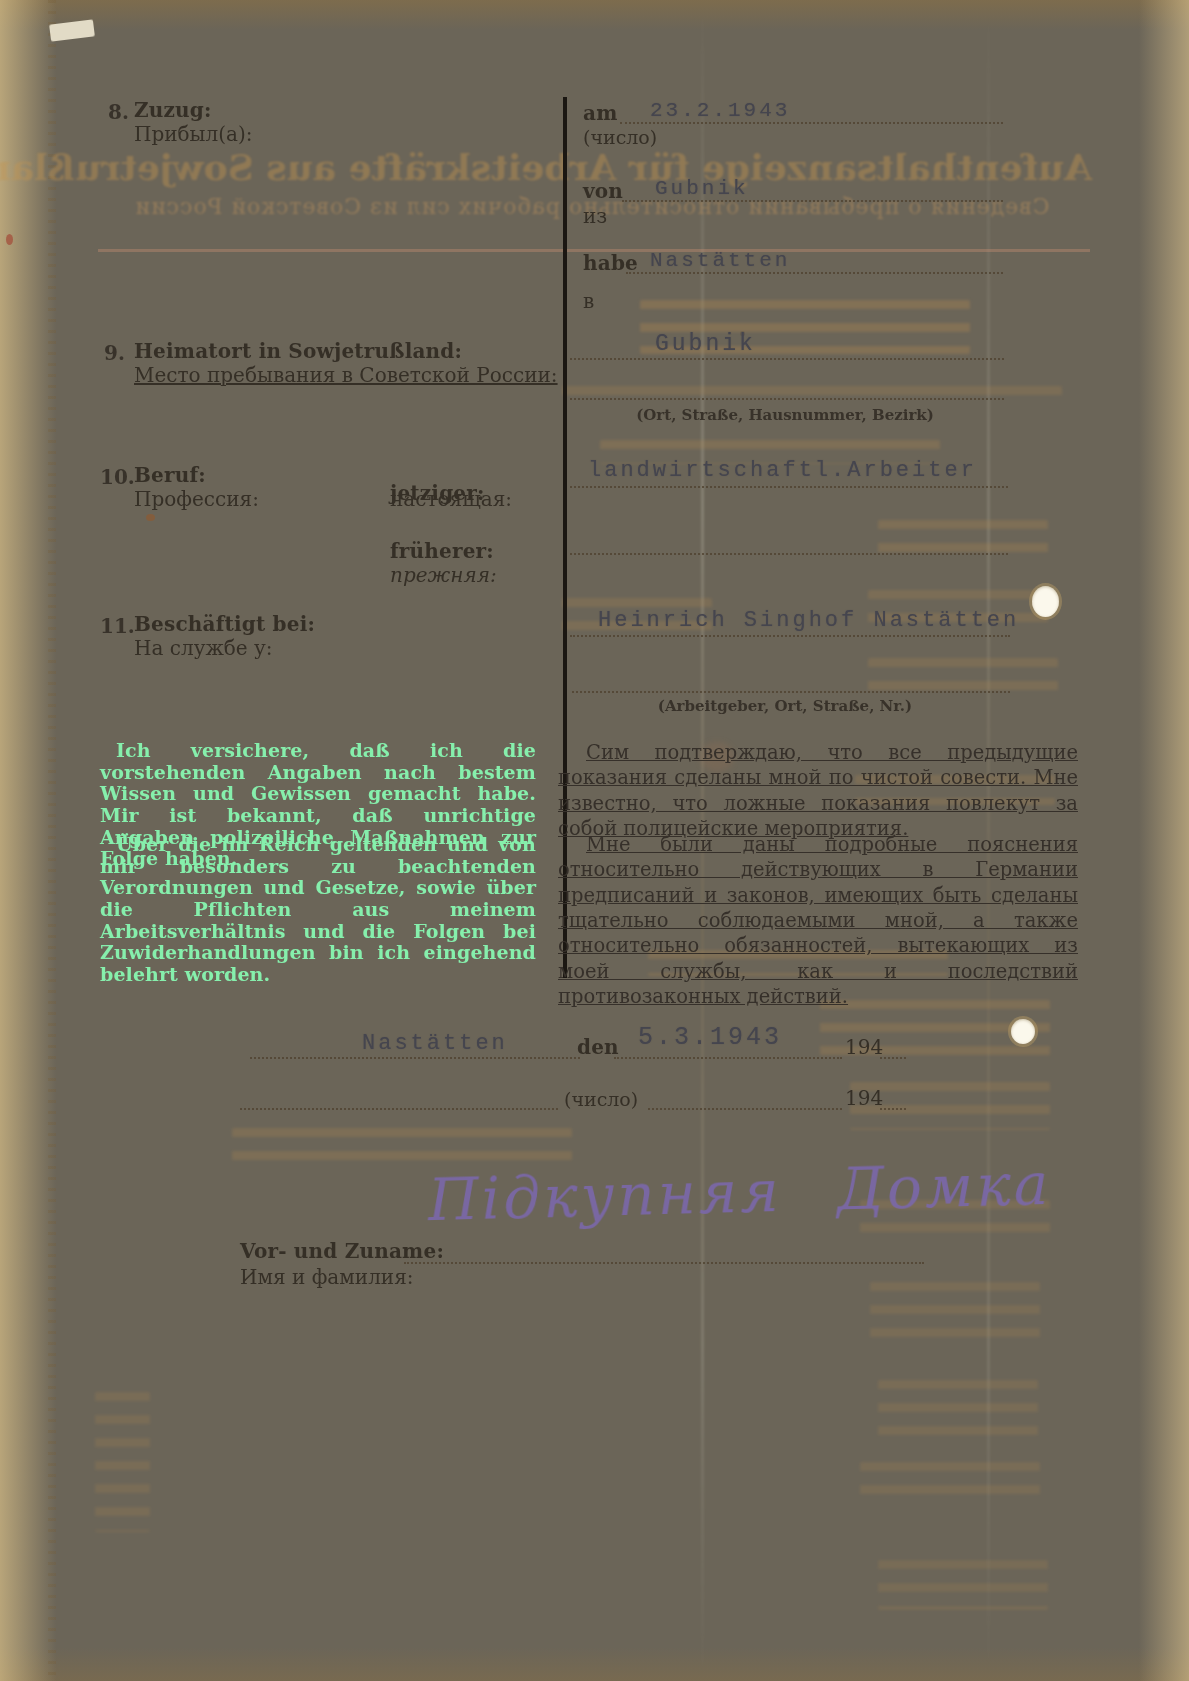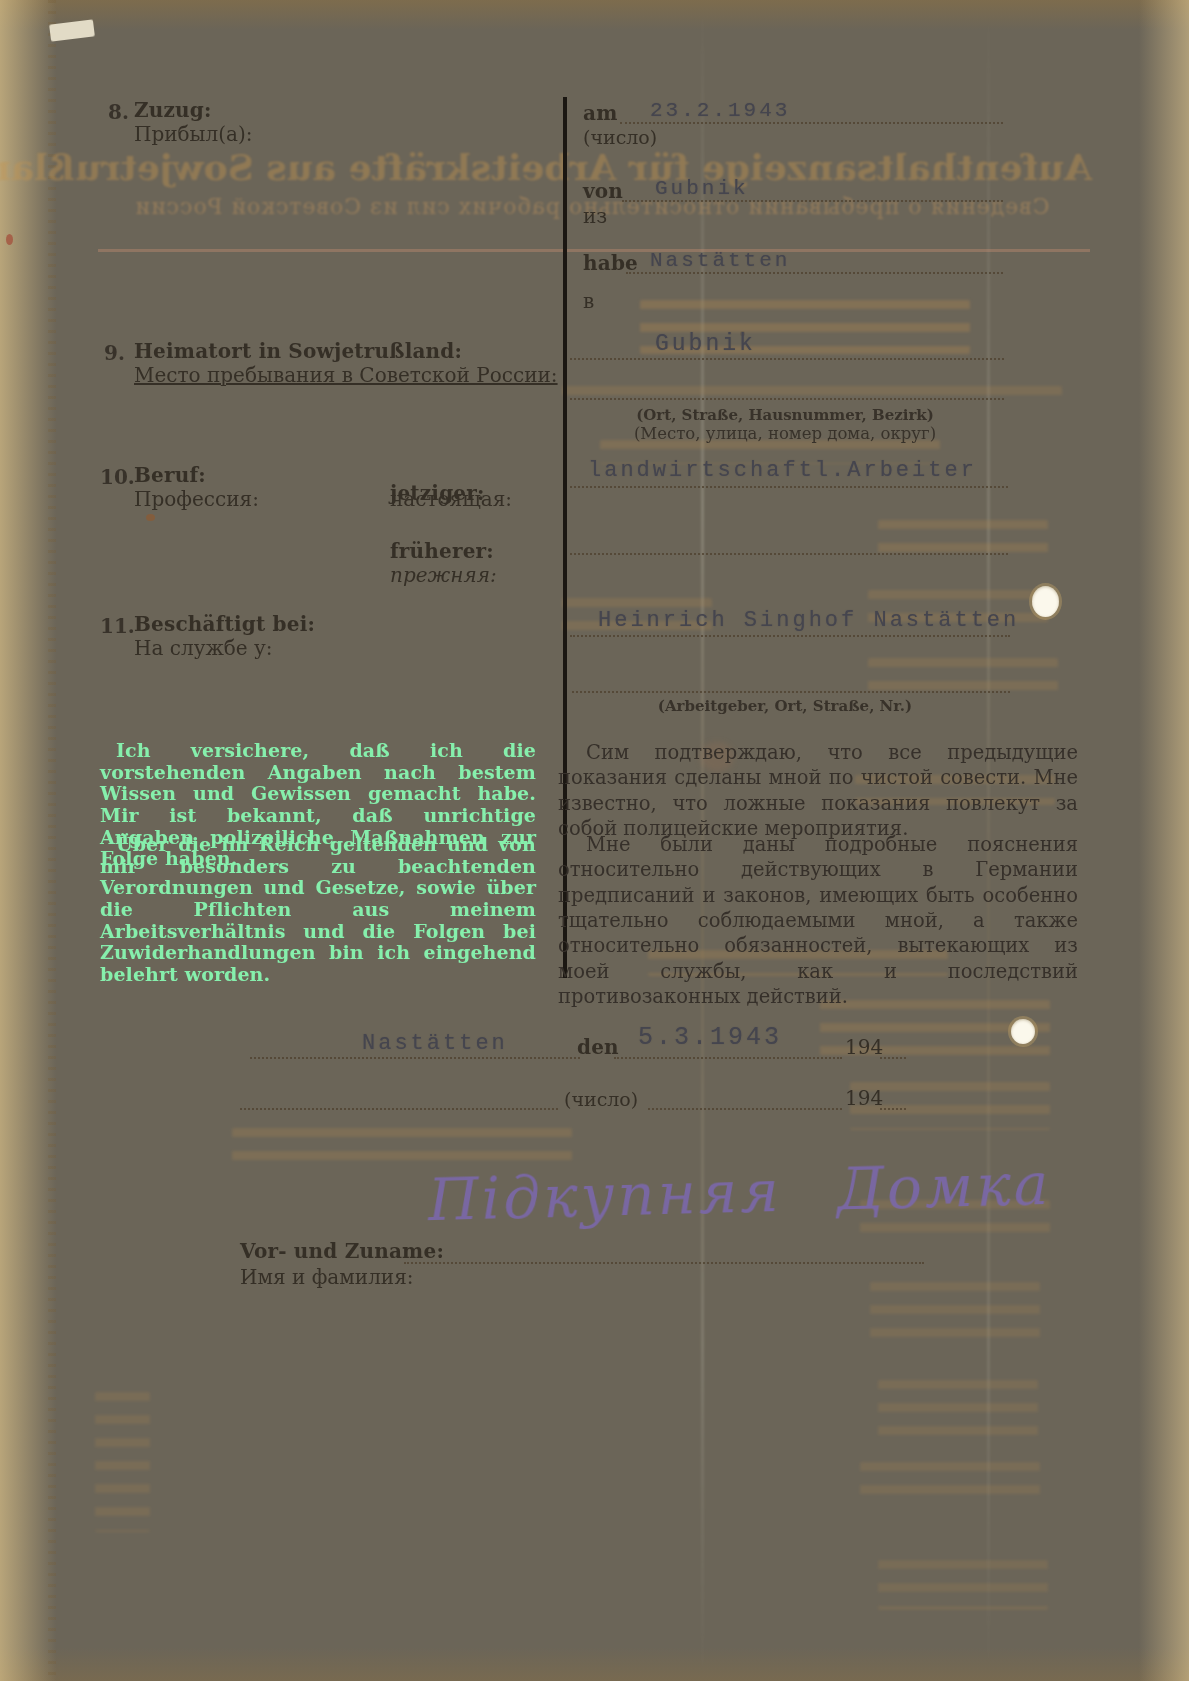--- a/index.html
+++ b/index.html
@@ -47,21 +47,21 @@
   .typed{position:absolute;font-family:"Liberation Mono","DejaVu Sans Mono",monospace;
     color:#45454e;font-size:21px;letter-spacing:3px;white-space:nowrap;
     text-shadow:0 0 1px rgba(69,69,78,.55);filter:blur(.2px);}
 
   .dots{position:absolute;height:0;border-bottom:2px dotted rgba(78,64,46,.75);}
 
   .para{position:absolute;text-align:justify;}
   .para-de{font-family:"DejaVu Serif",serif;font-weight:700;font-size:19px;line-height:1.14;
     color:#86efac;text-indent:16px;width:436px;letter-spacing:.1px;}
   .para-ru{font-family:"DejaVu Serif",serif;font-size:19.5px;line-height:1.3;color:#36302a;
-    text-indent:28px;width:520px;}
+    text-indent:28px;width:520px;text-decoration:underline;}
 
   .signature{position:absolute;font-family:"DejaVu Serif",serif;font-style:italic;
     color:#7b68ab;font-size:58px;letter-spacing:3px;word-spacing:34px;white-space:nowrap;
     transform:rotate(-1.5deg);filter:blur(.35px);opacity:.9;}
 
   
   .bleed-title{position:absolute;left:92px;top:146px;width:1000px;text-align:center;
     transform:scaleX(-1);font-family:"DejaVu Serif",serif;font-weight:700;font-size:36px;
     color:#c49550;opacity:.42;filter:blur(1.1px);white-space:nowrap;}
   .bleed-sub{position:absolute;left:92px;top:194px;width:1000px;text-align:center;
@@ -138,21 +138,20 @@
   <div class="lbl ru" style="left:583px;top:290px;">в</div>
 
   <div class="num" style="left:104px;top:341px;">9.</div>
   <div class="lbl de" style="left:134px;top:340px;">Heimatort in Sowjetrußland:</div>
   <div class="lbl ru" style="left:134px;top:364px;text-decoration:underline;">Место пребывания в Советской России:</div>
   <div class="typed" style="left:655px;top:331px;font-size:23px;">Gubnik</div>
   <div class="dots" style="left:570px;top:358px;width:434px;"></div>
   <div class="dots" style="left:570px;top:398px;width:434px;"></div>
   <div class="cap" style="left:565px;top:406px;width:440px;">
     <div class="c-de">(Ort, Straße, Hausnummer, Bezirk)</div>
-    <div class="c-ru">(Место, улица, номер дома, округ)</div>
   </div>
 
   <div class="num" style="left:100px;top:465px;">10.</div>
   <div class="lbl de" style="left:134px;top:464px;">Beruf:</div>
   <div class="lbl ru" style="left:134px;top:488px;">Профессия:</div>
   <div class="lbl de" style="left:390px;top:464px;margin-top:18px;">jetziger:</div>
   <div class="lbl ru" style="left:390px;top:488px;">настоящая:</div>
   <div class="typed" style="left:588px;top:458px;font-size:22px;">landwirtschaftl.Arbeiter</div>
   <div class="dots" style="left:570px;top:486px;width:438px;"></div>
   <div class="lbl de" style="left:390px;top:540px;">früherer:</div>
@@ -166,21 +165,21 @@
   <div class="typed" style="left:598px;top:608px;font-size:22px;">Heinrich Singhof Nastätten</div>
   <div class="dots" style="left:570px;top:635px;width:440px;"></div>
   <div class="dots" style="left:572px;top:691px;width:438px;"></div>
   <div class="cap" style="left:565px;top:697px;width:440px;">
     <div class="c-de">(Arbeitgeber, Ort, Straße, Nr.)</div>
   </div>
 
   <div class="para para-de" style="left:100px;top:740px;">Ich versichere, daß ich die vorstehenden Angaben nach bestem Wissen und Gewissen gemacht habe. Mir ist bekannt, daß unrichtige Angaben polizeiliche Maßnahmen zur Folge haben.</div>
   <div class="para para-de" style="left:100px;top:834px;">Über die im Reich geltenden und von mir besonders zu beachtenden Verordnungen und Gesetze, sowie über die Pflichten aus meinem Arbeitsverhältnis und die Folgen bei Zuwiderhandlungen bin ich eingehend belehrt worden.</div>
   <div class="para para-ru" style="left:558px;top:740px;">Сим подтверждаю, что все предыдущие показания сделаны мной по чистой совести. Мне известно, что ложные показания повлекут за собой полицейские мероприятия.</div>
-  <div class="para para-ru" style="left:558px;top:832px;">Мне были даны подробные пояснения относительно действующих в Германии предписаний и законов, имеющих быть особенно тщательно соблюдаемыми мной, а также относительно обязанностей, вытекающих из моей службы, как и последствий противозаконных действий.</div>
+  <div class="para para-ru" style="left:558px;top:832px;">Мне были даны подробные пояснения относительно действующих в Германии предписаний и законов, имеющих быть сделаны тщательно соблюдаемыми мной, а также относительно обязанностей, вытекающих из моей службы, как и последствий противозаконных действий.</div>
 
   <div class="dots" style="left:250px;top:1057px;width:330px;"></div>
   <div class="typed" style="left:362px;top:1031px;font-size:22px;">Nastätten</div>
   <div class="lbl de" style="left:577px;top:1036px;">den</div>
   <div class="dots" style="left:614px;top:1057px;width:228px;"></div>
   <div class="typed" style="left:638px;top:1023px;font-size:25px;">5.3.1943</div>
   <div class="lbl ru" style="left:845px;top:1036px;">194</div>
   <div class="dots" style="left:880px;top:1057px;width:26px;"></div>
 
   <div class="dots" style="left:240px;top:1108px;width:318px;"></div>

